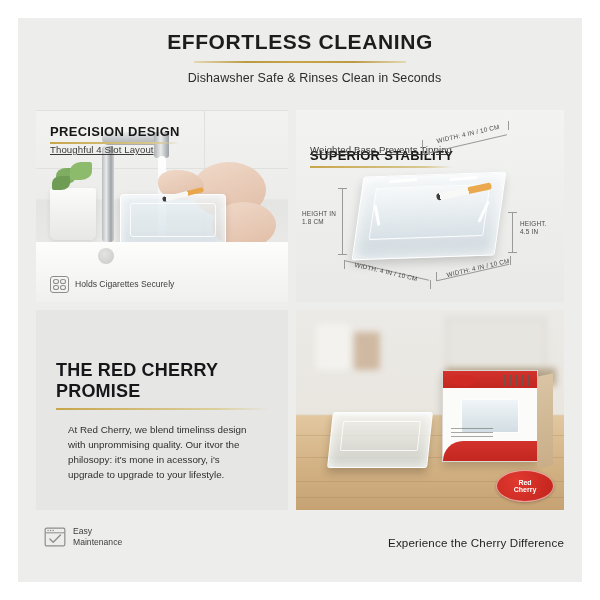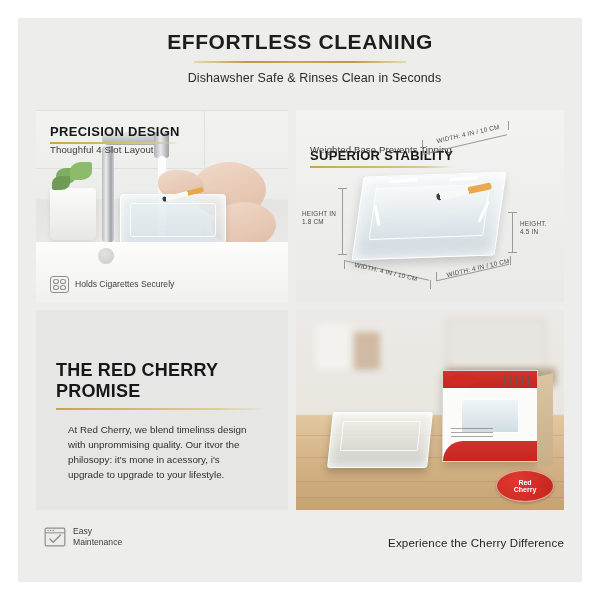--- a/index.html
+++ b/index.html
@@ -34,21 +34,21 @@
 
   .p-title{
     position:absolute;font-size:13px;font-weight:bold;color:#171716;
     letter-spacing:.3px;z-index:6;
   }
   .p-title .rule{
     height:1.6px;margin-top:3px;
     background:linear-gradient(90deg,#c8a54a,#d8c892 80%,rgba(216,200,146,0));
   }
   .p-sub{
-    position:absolute;font-size:9.6px;color:#3a3a38;z-index:6;letter-spacing:.1px;
+    position:absolute;font-size:9.6px;color:#3a3a38;z-index:6;letter-spacing:.1px;text-decoration:underline;
   }
 
   
   .scene-tl{position:absolute;inset:0;
     background:
       linear-gradient(180deg,#f2f2f1 0%,#ececeb 46%,#e4e4e3 47%,#efeeed 100%);
   }
   .tile-line{position:absolute;background:#e0e0de;}
   .plant-pot{
     position:absolute;left:14px;top:78px;width:46px;height:52px;

